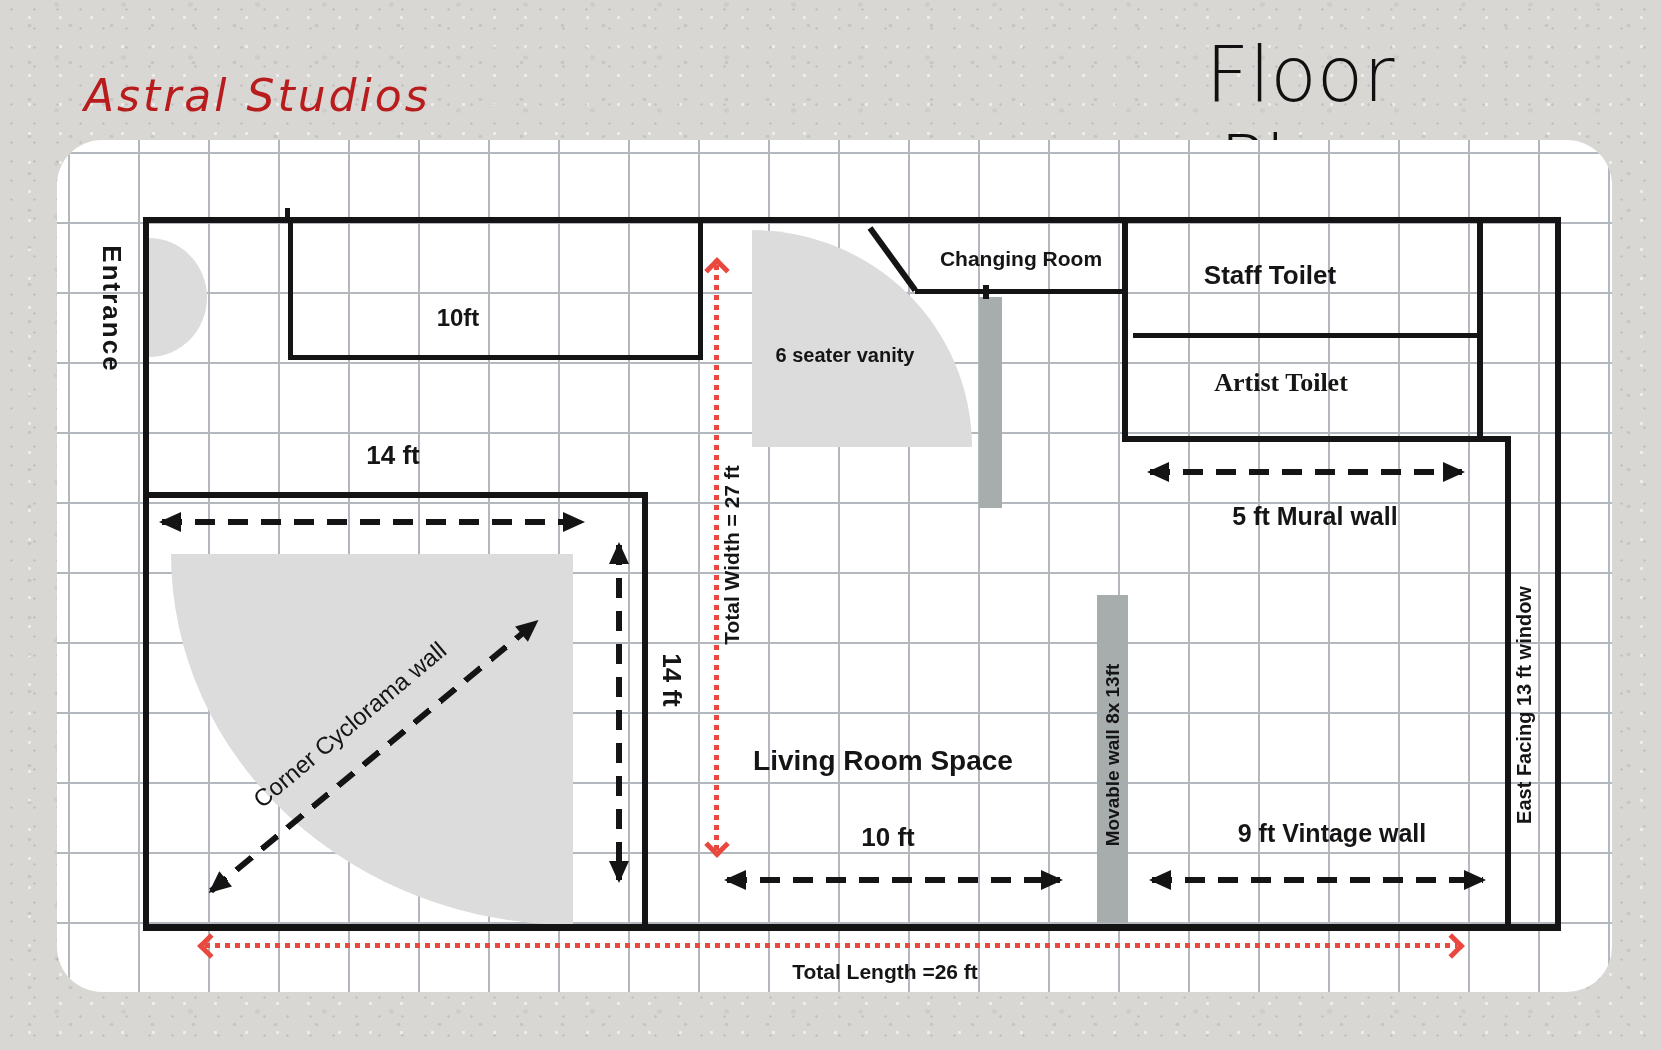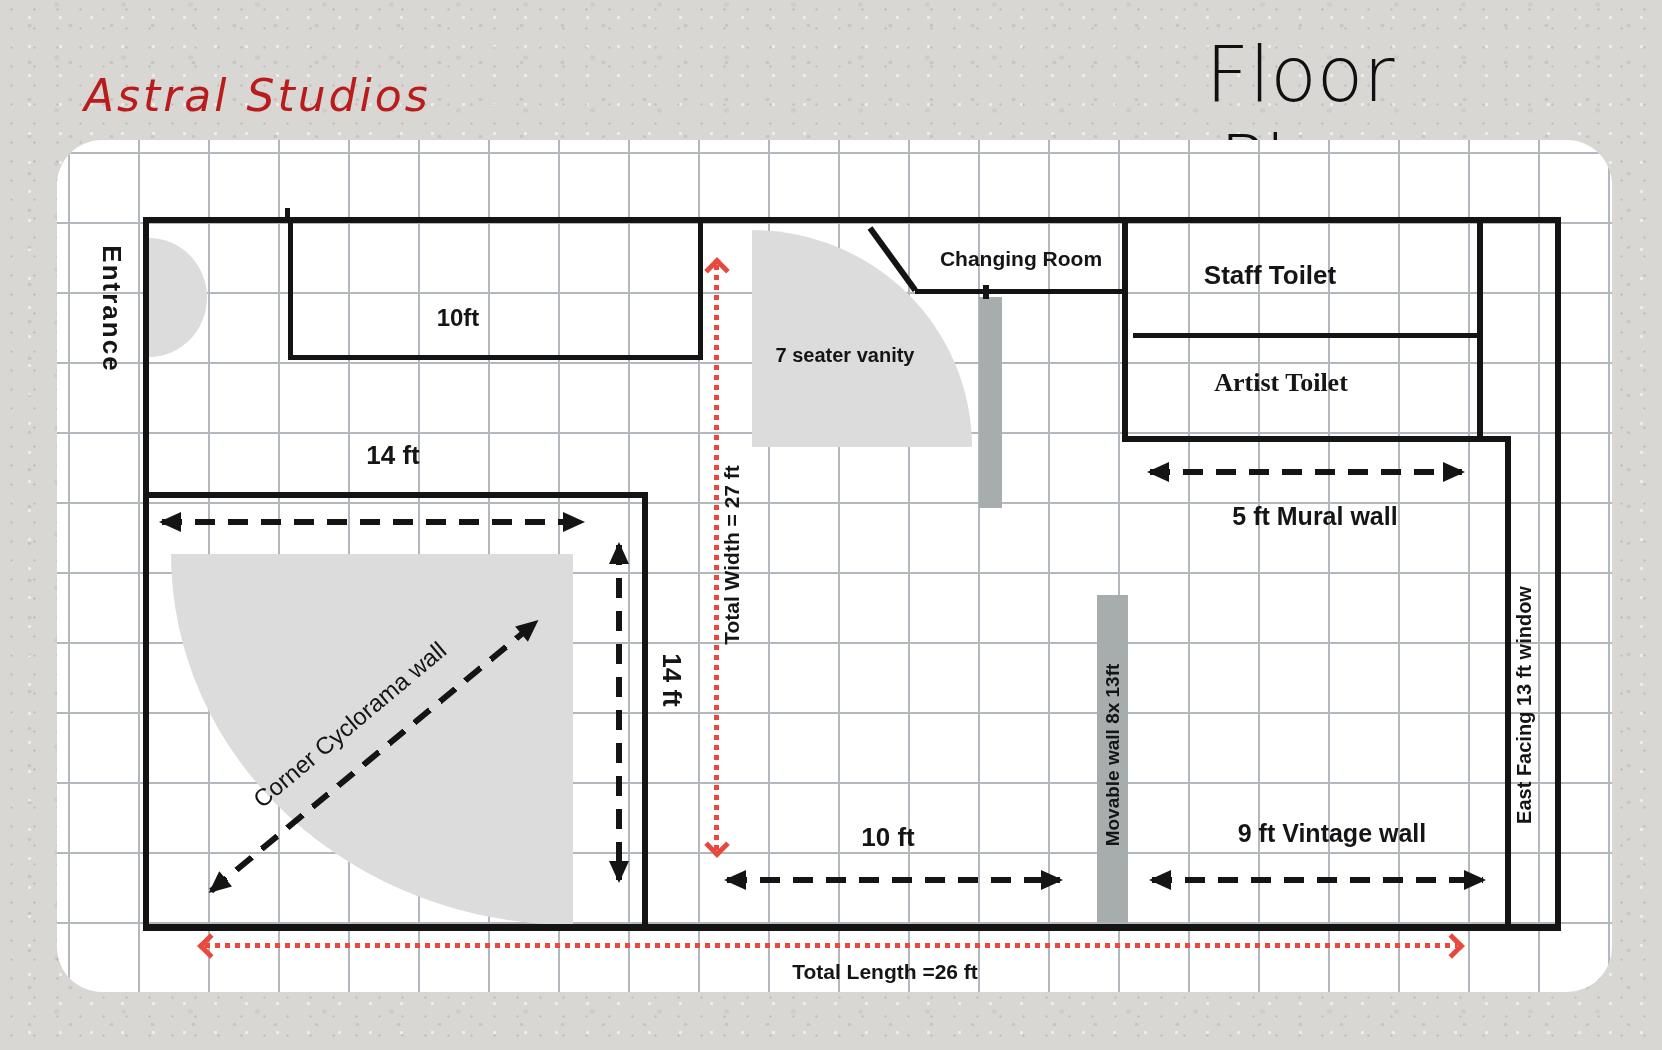--- a/index.html
+++ b/index.html
@@ -118,26 +118,27 @@
   <div class="harrow" style="left:1095px;top:737px;width:331px;"></div>
   <div class="harrow" style="left:670px;top:737px;width:333px;"></div>
   <div class="harrow" style="left:154px;top:748px;width:422px;transform-origin:0 50%;transform:rotate(-39.6deg);"></div>
 
   <div class="red-v" style="left:657px;top:125px;height:585px;"></div>
   <div class="red-h" style="left:148px;top:803px;width:1252px;"></div>
 
   <div class="lbl r90" style="left:55px;top:169px;font-size:26px;letter-spacing:2px;">Entrance</div>
   <div class="lbl" style="left:401px;top:178px;font-size:24px;">10ft</div>
   <div class="lbl" style="left:958px;top:119px;font-size:21px;margin-left:6px;">Changing Room</div>
-  <div class="lbl" style="left:788px;top:215px;font-size:20px;">7 seater vanity</div>
+  <div class="lbl" style="left:788px;top:215px;font-size:20px;">6 seater vanity</div>
   <div class="lbl" style="left:1213px;top:135px;font-size:26px;text-align:center;">Staff Toilet</div>
   <div class="lbl" style="left:1224px;top:243px;font-size:26px;font-family:Liberation Serif, serif;">Artist Toilet</div>
   <div class="lbl" style="left:1258px;top:377px;font-size:25px;">5 ft Mural wall</div>
   <div class="lbl" style="left:1255px;top:694px;font-size:25px;margin-left:20px;">9 ft Vintage wall</div>
   <div class="lbl rm90" style="left:1467px;top:565px;font-size:20px;">East Facing 13 ft window</div>
   <div class="lbl rm90" style="left:1056px;top:615px;font-size:19px;">Movable wall 8x 13ft</div>
+  <div class="lbl" style="left:826px;top:621px;font-size:28px;">Living Room Space</div>
   <div class="lbl" style="left:831px;top:697px;font-size:26px;">10 ft</div>
   <div class="lbl" style="left:336px;top:315px;font-size:26px;">14 ft</div>
   <div class="lbl r90" style="left:615px;top:540px;font-size:26px;">14 ft</div>
   <div class="lbl" style="left:293px;top:585px;font-size:24px;font-weight:500;transform:translate(-50%,-50%) rotate(-40deg);">Corner Cyclorama wall</div>
   <div class="lbl rm90" style="left:675px;top:415px;font-size:21px;">Total Width = 27 ft</div>
   <div class="lbl" style="left:828px;top:832px;font-size:21px;">Total Length =26 ft</div>
 </div>
 
 </body></html>

